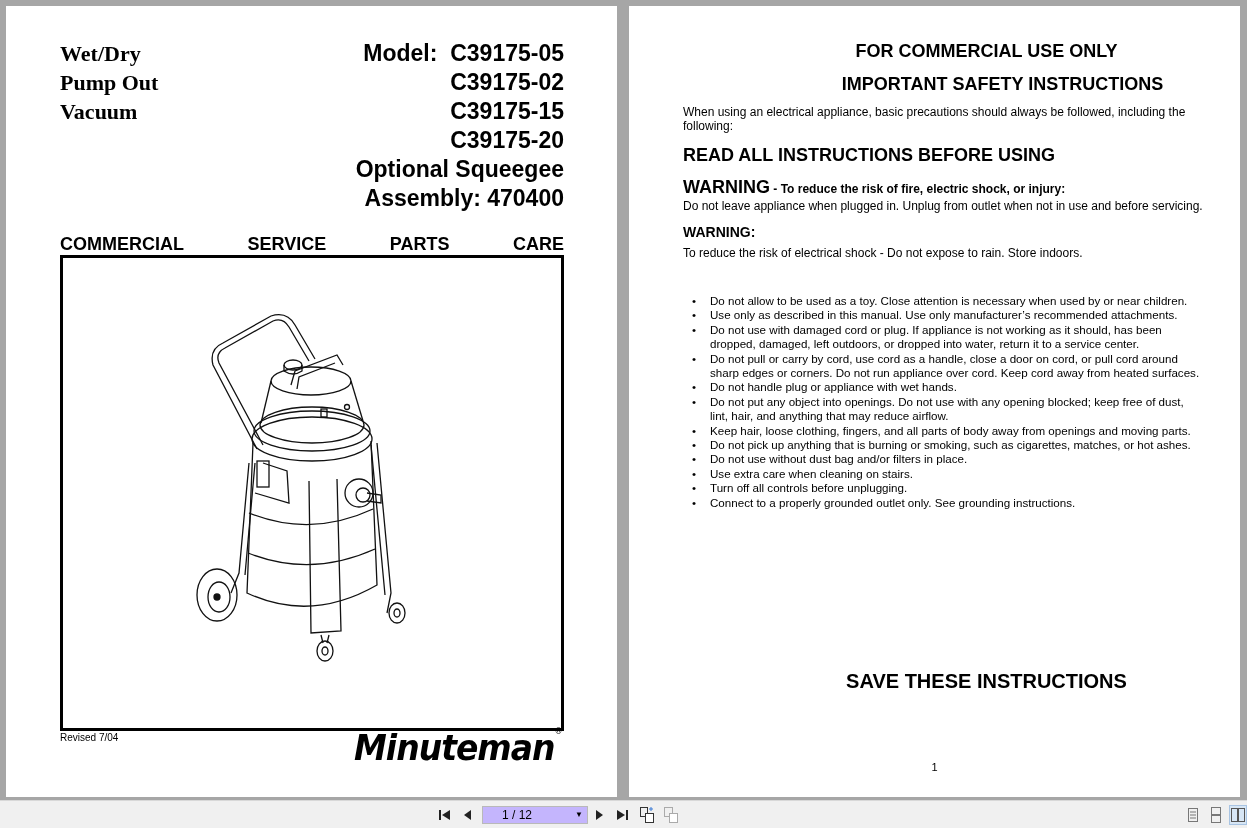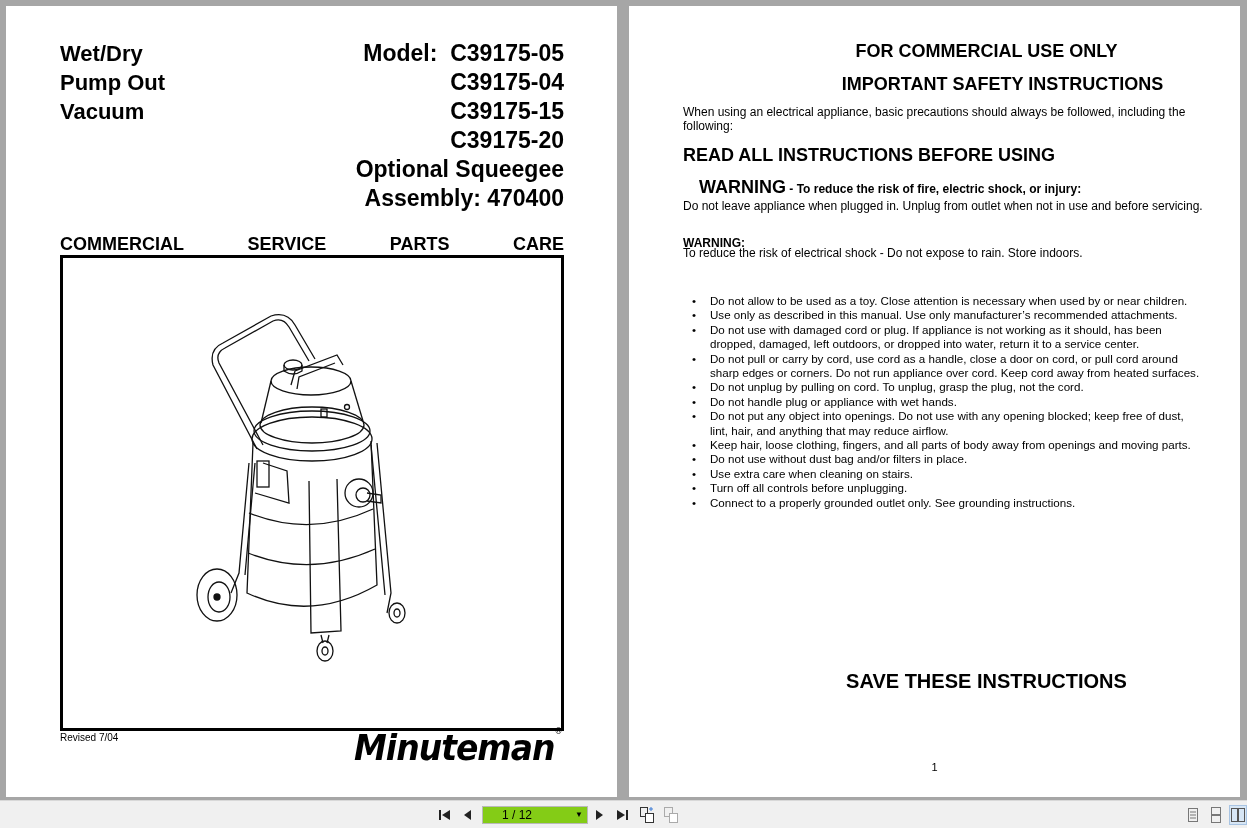--- a/index.html
+++ b/index.html
@@ -3,72 +3,72 @@
 <meta charset="utf-8">
 <style>
   html,body{margin:0;padding:0;}
   body{width:1247px;height:828px;background:#a6a6a6;position:relative;overflow:hidden;font-family:"Liberation Sans",sans-serif;color:#000;}
   .viewer{position:absolute;left:0;top:0;width:1247px;height:800px;background:#a6a6a6;}
   .page{position:absolute;top:6px;height:791px;background:#fff;}
   .page.left{left:6px;width:611px;}
   .page.right{left:629px;width:611px;}
 
   
-  .title-block{position:absolute;left:54px;top:33px;font-family:Liberation Sans, sans-serif;font-weight:bold;font-size:22px;line-height:29px;}
+  .title-block{position:absolute;left:54px;top:33px;font-family:Liberation Serif, serif;font-weight:bold;font-size:22px;line-height:29px;}
   .model-block{position:absolute;right:53px;top:33px;text-align:right;font-weight:bold;font-size:23px;line-height:29px;}
   .model-block .row{white-space:nowrap;}
   .sections{position:absolute;left:54px;width:504px;top:228px;display:flex;justify-content:space-between;font-weight:bold;font-size:18px;}
   .frame{position:absolute;left:54px;top:249px;width:498px;height:470px;border:3px solid #000;}
   .frame svg{position:absolute;left:128px;top:55px;}
   .revised{position:absolute;left:54px;top:726px;font-size:10px;}
   .logo{position:absolute;left:348px;top:722px;font-family:"DejaVu Sans",sans-serif;font-weight:bold;font-style:italic;font-size:33px;letter-spacing:-1px;transform:scaleY(1.05);}
   .logo .reg{font-size:8px;vertical-align:top;font-style:normal;font-weight:normal;letter-spacing:0;}
 
   
   .rp-center{position:absolute;left:0;width:715px;text-align:center;font-weight:bold;}
   .h1{top:35px;font-size:18px;}
   .h2{top:68px;font-size:18px;margin-left:16px;}
   .intro{position:absolute;left:54px;width:510px;top:99px;font-size:12px;line-height:14px;}
   .read{position:absolute;left:54px;top:139px;font-size:18px;font-weight:bold;}
-  .warn1{position:absolute;left:54px;top:171px;white-space:nowrap;margin-left:16px;}
+  .warn1{position:absolute;left:54px;top:171px;white-space:nowrap;}
   .warn-big{font-size:18px;font-weight:bold;}
   .warn-small{font-size:12px;font-weight:bold;}
   .warn1-body{position:absolute;left:54px;top:193px;font-size:12px;white-space:nowrap;}
-  .warn2{position:absolute;left:54px;top:230px;font-size:12px;font-weight:bold;}
+  .warn2{position:absolute;left:54px;top:218px;font-size:14px;font-weight:bold;}
   .warn2-body{position:absolute;left:54px;top:240px;font-size:12px;white-space:nowrap;}
   ul.bullets{position:absolute;left:54px;top:279px;width:510px;margin:9px;padding:0;list-style:none;font-size:11.6px;line-height:14.4px;}
   ul.bullets li{position:relative;padding-left:18px;}
   ul.bullets li::before{content:"•";position:absolute;left:0;top:0;}
   .save{top:664px;font-size:20px;}
   .pnum{position:absolute;left:0;width:611px;text-align:center;top:755px;font-size:11px;}
 
   
   .toolbar{position:absolute;left:0;top:800px;width:1247px;height:28px;background:#f0f0f0;border-top:1px solid #d8d8d8;}
   .tb-btn{position:absolute;top:4px;width:18px;height:20px;display:flex;align-items:center;justify-content:center;cursor:pointer;}
-  .page-select{position:absolute;left:482px;top:5px;width:106px;height:18px;background:#84cc16;border:1px solid #b9b9b9;box-sizing:border-box;font-size:12px;line-height:16px;}
+  .page-select{position:absolute;left:482px;top:5px;width:106px;height:18px;background:#c4b5fd;border:1px solid #b9b9b9;box-sizing:border-box;font-size:12px;line-height:16px;}
   .page-select .val{position:absolute;left:0;width:68px;text-align:center;}
   .page-select .arrow{position:absolute;right:4px;top:0;font-size:8px;}
   .view-btn{position:absolute;top:4px;width:18px;height:20px;display:flex;align-items:center;justify-content:center;}
   .view-btn.active{background:#d7e6f5;border:1px solid #a8c4e3;box-sizing:border-box;}
 </style>
 </head>
 <body>
 
 <div class="viewer">
 
   <div class="page left">
     <div class="title-block">
       <div>Wet/Dry</div>
       <div>Pump Out</div>
       <div>Vacuum</div>
     </div>
 
     <div class="model-block">
       <div class="row"><span>Model:</span>&nbsp; <span>C39175-05</span></div>
-      <div class="row">C39175-04</div>
+      <div class="row">C39175-02</div>
       <div class="row">C39175-15</div>
       <div class="row">C39175-20</div>
       <div class="row">Optional Squeegee</div>
       <div class="row">Assembly: 470400</div>
     </div>
 
     <div class="sections">
       <span>COMMERCIAL</span>
       <span>SERVICE</span>
       <span>PARTS</span>
@@ -140,24 +140,24 @@
     <div class="warn1"><span class="warn-big">WARNING</span><span class="warn-small"> - To reduce the risk of fire, electric shock, or injury:</span></div>
     <div class="warn1-body">Do not leave appliance when plugged in. Unplug from outlet when not in use and before servicing.</div>
     <div class="warn2">WARNING:</div>
     <div class="warn2-body">To reduce the risk of electrical shock - Do not expose to rain. Store indoors.</div>
 
     <ul class="bullets">
       <li>Do not allow to be used as a toy.  Close attention is necessary when used by or near children.</li>
       <li>Use only as described in this manual. Use only manufacturer’s recommended attachments.</li>
       <li>Do not use with damaged cord or plug. If appliance is not working as it should, has been dropped, damaged, left outdoors, or dropped into water, return it to a service center.</li>
       <li>Do not pull or carry by cord, use cord as a handle, close a door on cord, or pull cord around sharp edges or corners. Do not run appliance over cord. Keep cord away from heated surfaces.</li>
-      <li>Do not unplug by pulling on cord. To unplug, grasp the plug, not the cord.</li>
       <li>Do not handle plug or appliance with wet hands.</li>
       <li>Do not put any object into openings. Do not use with any opening blocked; keep free of dust, lint, hair, and anything that may reduce airflow.</li>
       <li>Keep hair, loose clothing, fingers, and all parts of body away from openings and moving parts.</li>
+      <li>Do not pick up anything that is burning or smoking, such as cigarettes, matches, or hot ashes.</li>
       <li>Do not use without dust bag and/or filters in place.</li>
       <li>Use extra care when cleaning on stairs.</li>
       <li>Turn off all controls before unplugging.</li>
       <li>Connect to a properly grounded outlet only. See grounding instructions.</li>
     </ul>
 
     <div class="rp-center save">SAVE THESE INSTRUCTIONS</div>
     <div class="pnum">1</div>
   </div>
 </div>

